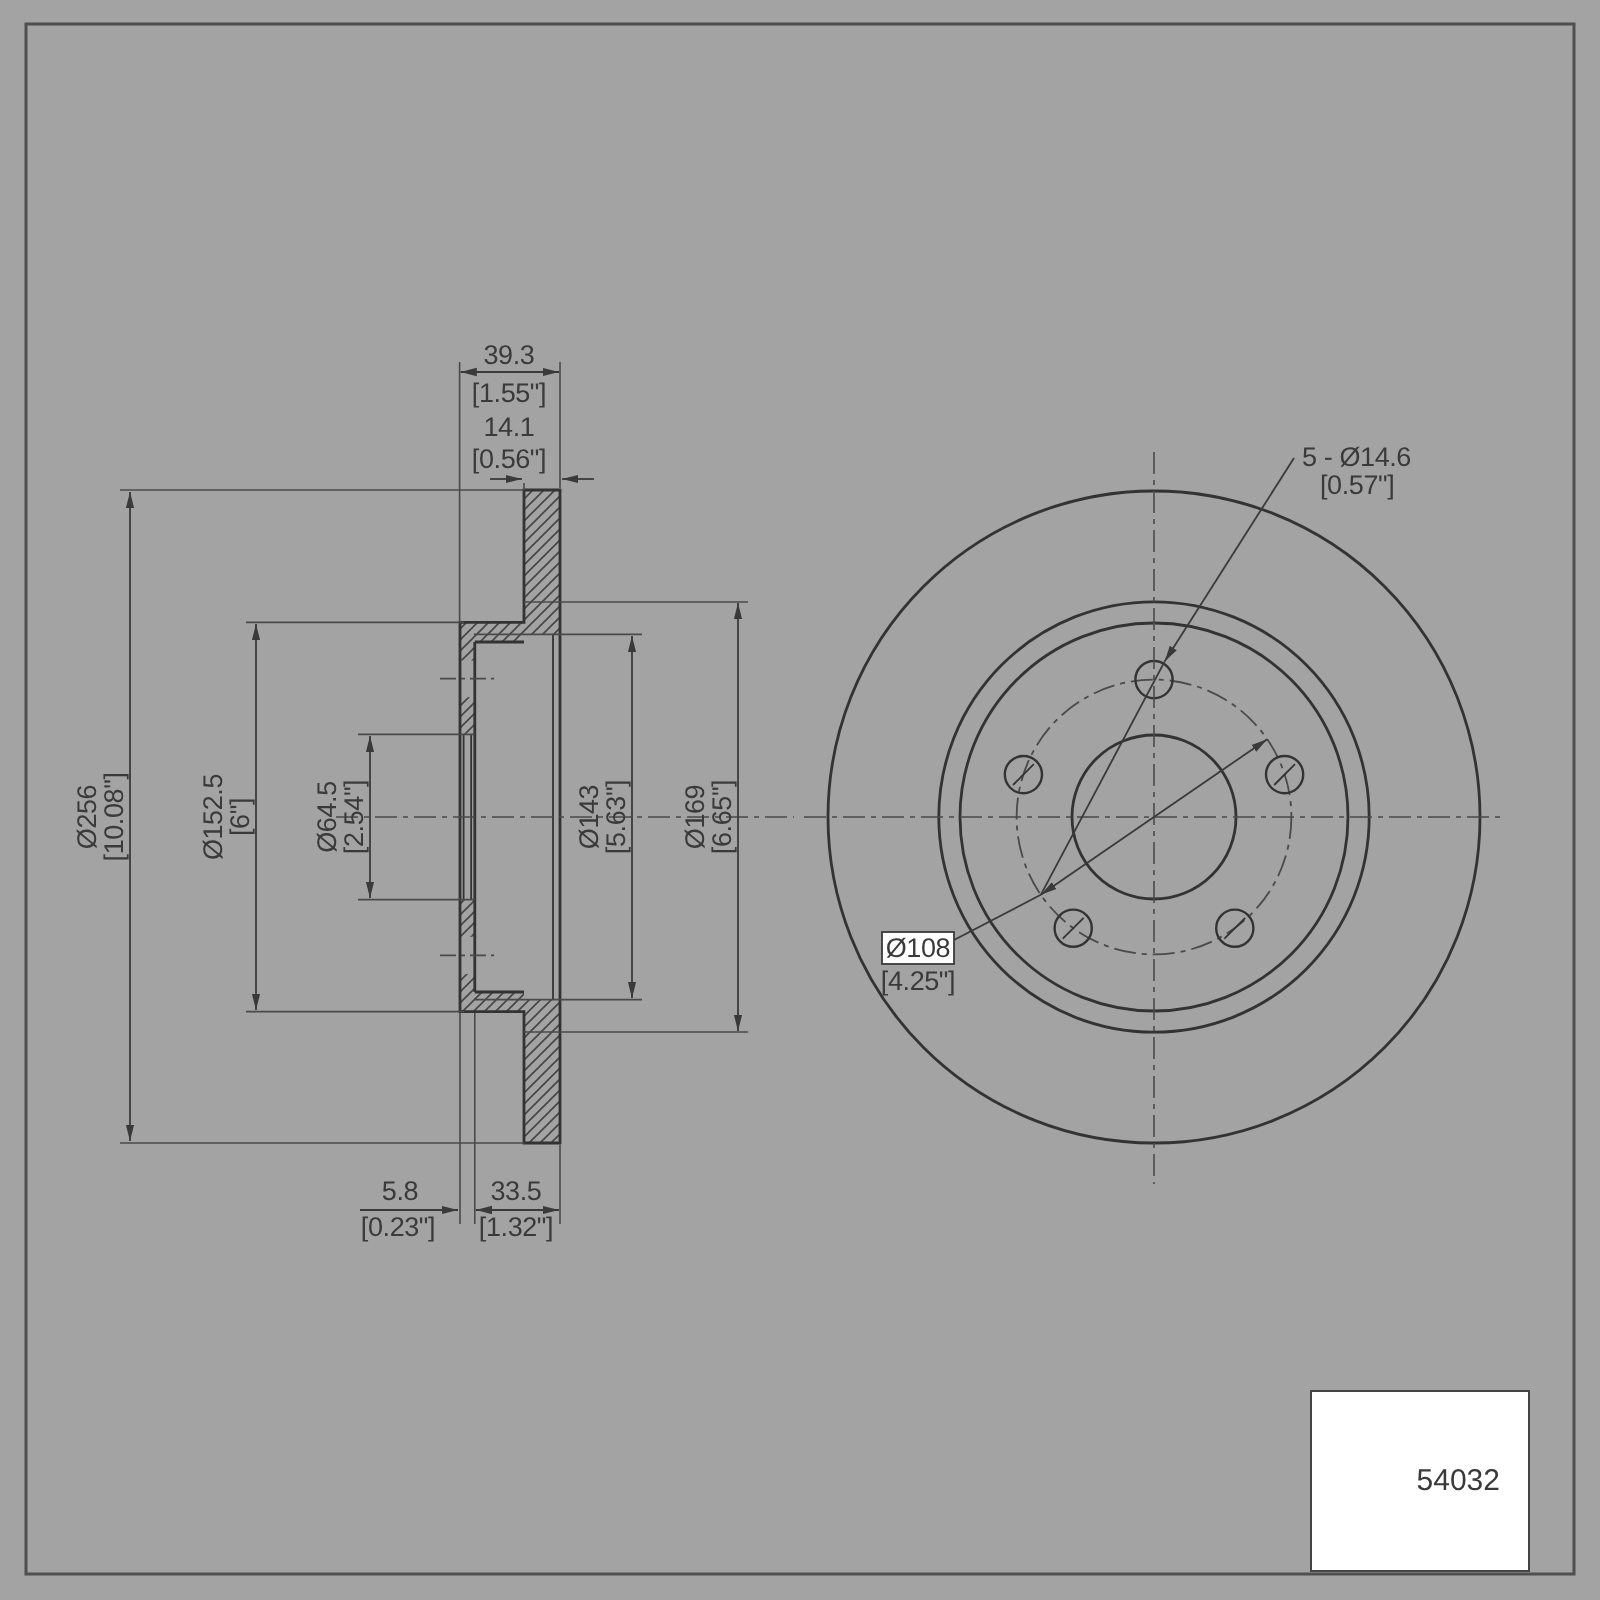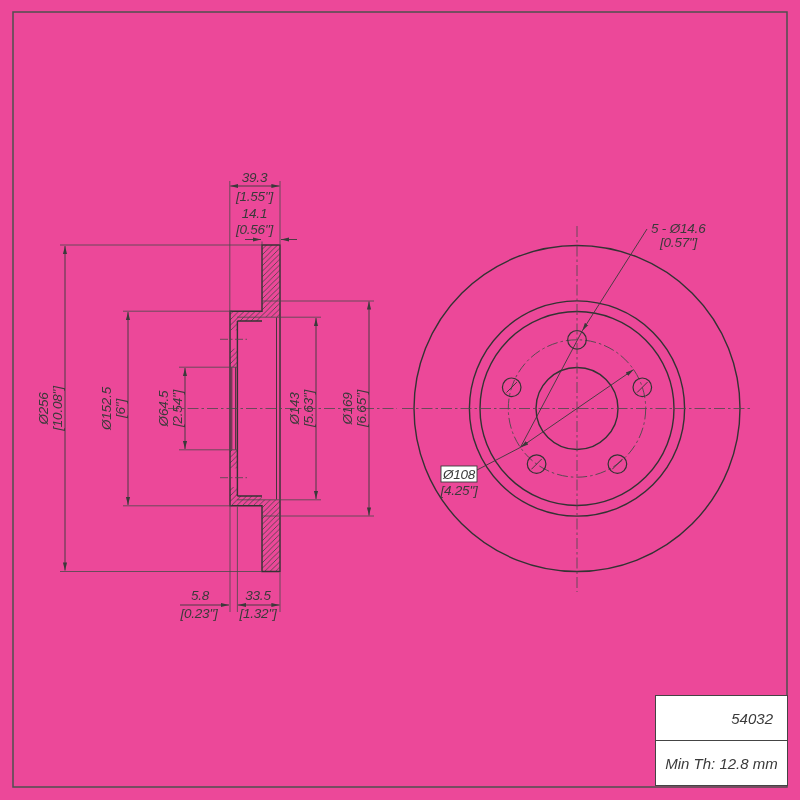--- a/index.html
+++ b/index.html
@@ -1,20 +1,20 @@
 <!DOCTYPE html>
 <html><head>
 <meta charset="utf-8">
 <style>
   html,body{margin:0;padding:0;background:#ffffff;}
-  .page{position:relative;width:800px;height:800px;background:#ec4899;overflow:hidden;
-        font-family:"Liberation Sans",sans-serif;font-style:italic;}
+  .page{position:relative;width:800px;height:800px;background:#a3a3a3;overflow:hidden;
+        font-family:"Liberation Sans",sans-serif;}
   svg{position:absolute;left:0;top:0;}
   svg text{font-family:"Liberation Sans",sans-serif;font-size:13.5px;fill:#3a3a3a;letter-spacing:-0.2px;}
-  .info-table{position:absolute;left:655px;top:695px;width:133px;height:91px;
+  .info-table{position:absolute;left:655px;top:695px;width:110px;height:91px;
       border:1.4px solid #444;box-sizing:border-box;display:flex;flex-direction:column;
       background:#fff;color:#3a3a3a;font-size:15px;}
   .info-table .row{flex:1;display:flex;align-items:center;justify-content:center;
       border-top:1.4px solid #444;padding:0 6px;white-space:nowrap;}
   .info-table .row:first-child{border-top:none;justify-content:flex-end;padding-right:14px;}
 </style>
 </head>
 <body>
 
 <div class="page">
@@ -158,16 +158,15 @@
     <text x="660" y="247" text-anchor="start">[0.57"]</text>
 
     <rect x="441" y="466" width="36" height="16" fill="#fff" stroke="#3a3a3a" stroke-width="0.9"></rect>
     <text x="459" y="478.5" text-anchor="middle">Ø108</text>
     <text x="459" y="495" text-anchor="middle">[4.25"]</text>
   </g>
 </svg>
 
 <div class="info-table">
   <div class="row">54032</div>
-  <div class="row">Min Th: 12.8 mm</div>
 </div>
 
 </div>
 
 </body></html>

